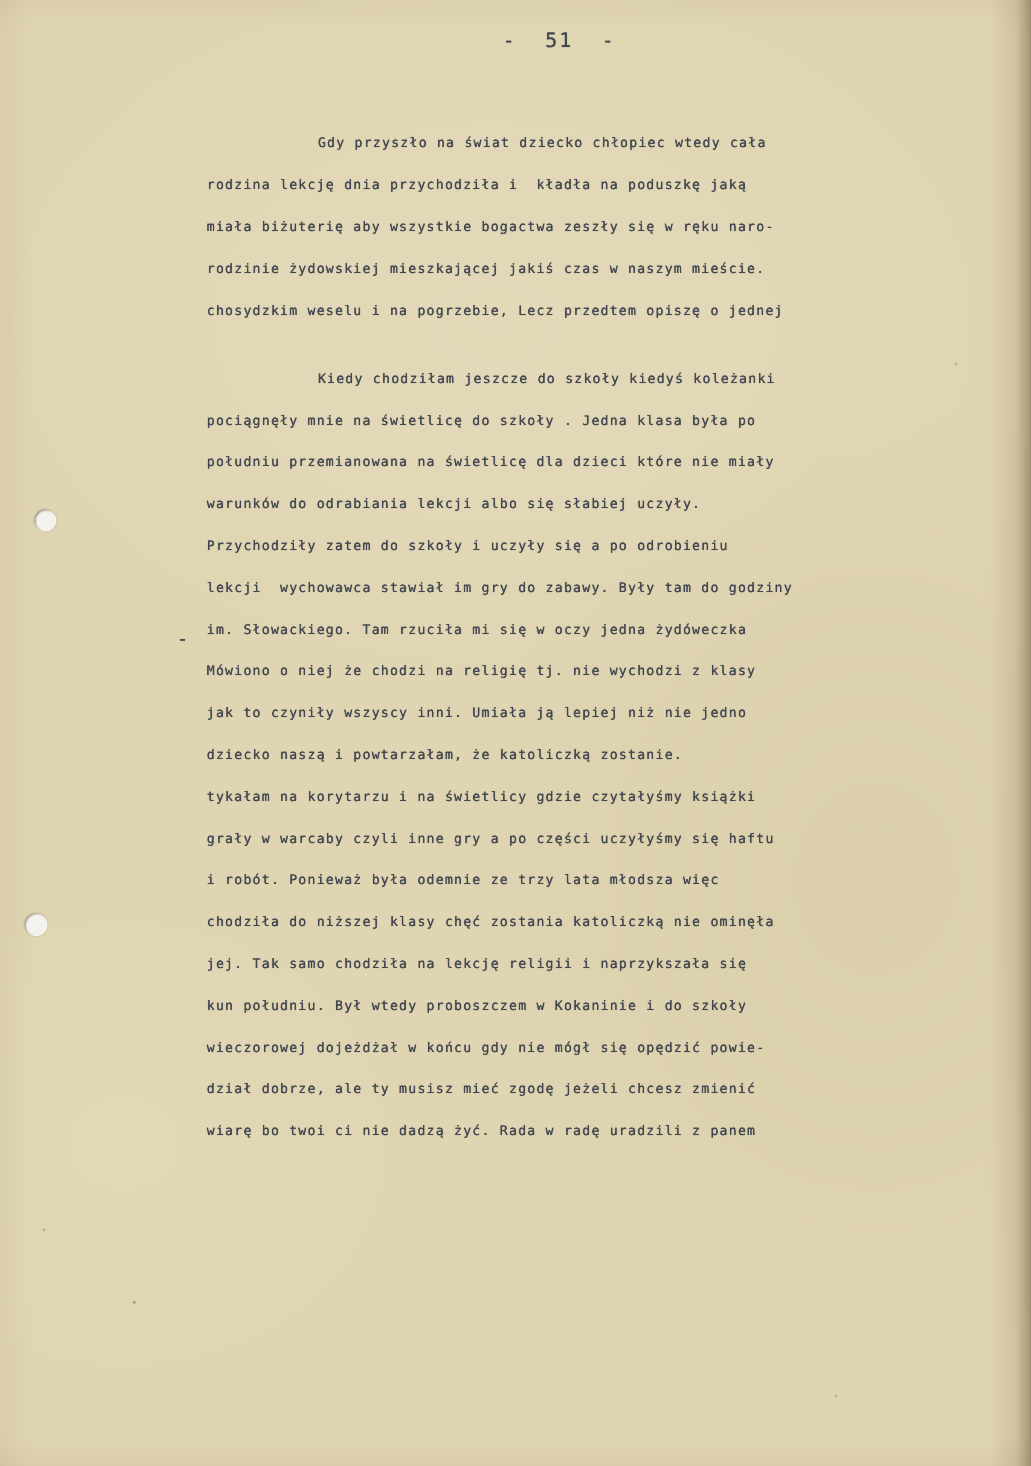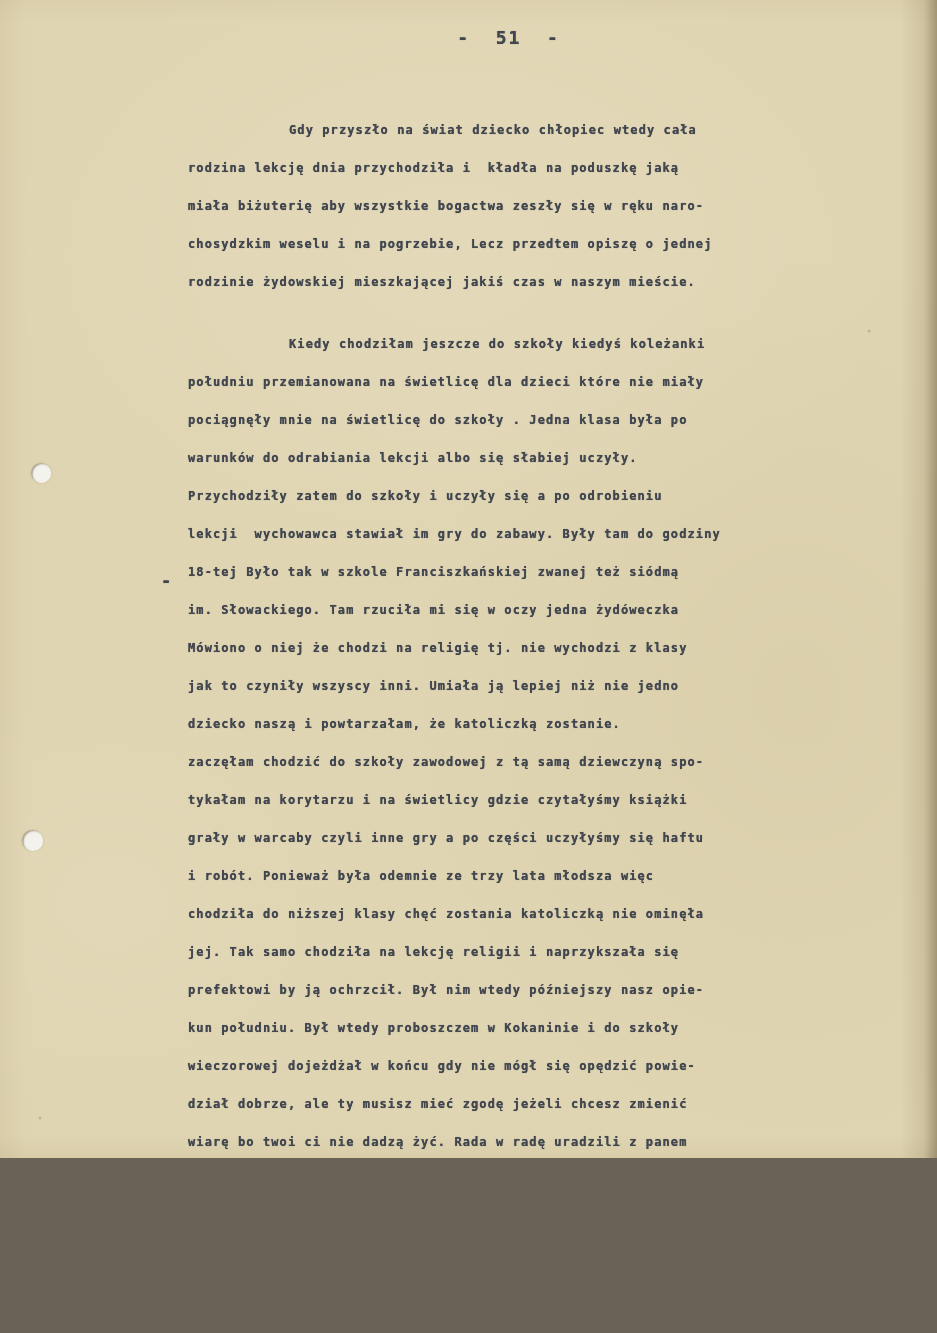--- a/index.html
+++ b/index.html
@@ -3,32 +3,31 @@
 <meta charset="utf-8">
 <style>
   html, body {
     margin: 0;
     padding: 0;
     background: #6b6257;
   }
   .page {
     position: relative;
     width: 937px;
-    height: 1158px;
+    height: 1333px;
     overflow: hidden;
     background-color: #e0d5b2;
     background-image:
       radial-gradient(ellipse 700px 500px at 48% 22%, rgba(255,255,255,0.10), rgba(255,255,255,0) 70%),
       radial-gradient(ellipse 500px 420px at 12% 78%, rgba(255,255,255,0.06), rgba(255,255,255,0) 60%),
       radial-gradient(ellipse 600px 700px at 85% 60%, rgba(120,100,55,0.05), rgba(120,100,55,0) 65%),
       linear-gradient(90deg, rgba(120,100,60,0.07) 0%, rgba(120,100,60,0) 3%, rgba(120,100,60,0) 96%, rgba(95,78,45,0.14) 98.6%, rgba(80,64,34,0.42) 100%),
       linear-gradient(180deg, rgba(120,100,60,0.05) 0%, rgba(120,100,60,0) 2%, rgba(120,100,60,0) 98%, rgba(120,100,60,0.07) 100%);
     font-family: "DejaVu Sans Mono", "Liberation Mono", monospace;
     color: #41464f;
-    font-weight: bold;
   }
   
   .page::before {
     content: "";
     position: absolute;
     inset: 0;
     pointer-events: none;
     background-image:
       radial-gradient(circle 1.5px at 122px 1184px, rgba(70,60,40,0.5), transparent 2px),
       radial-gradient(circle 1.5px at 869px 331px, rgba(70,60,40,0.35), transparent 2px),
@@ -90,38 +89,35 @@
 
 <div class="page">
   <div class="page-number">-  51  -</div>
   <div class="hole hole-top"></div>
   <div class="hole hole-bottom"></div>
   <div class="margin-dash">-</div>
   <div class="text-body" id="text-body">
       <div class="line indent">Gdy przyszło na świat dziecko chłopiec wtedy cała</div>
       <div class="line">rodzina lekcję dnia przychodziła i  kładła na poduszkę jaką</div>
       <div class="line">miała biżuterię aby wszystkie bogactwa zeszły się w ręku naro-</div>
+      <div class="line">rodzinie żydowskiej mieszkającej jakiś czas w naszym mieście.</div>
       <div class="line">chosydzkim weselu i na pogrzebie, Lecz przedtem opiszę o jednej</div>
-      <div class="line">rodzinie żydowskiej mieszkającej jakiś czas w naszym mieście.</div>
       <div class="line indent gap">Kiedy chodziłam jeszcze do szkoły kiedyś koleżanki</div>
+      <div class="line">pociągnęły mnie na świetlicę do szkoły . Jedna klasa była po</div>
       <div class="line">południu przemianowana na świetlicę dla dzieci które nie miały</div>
-      <div class="line">pociągnęły mnie na świetlicę do szkoły . Jedna klasa była po</div>
       <div class="line">warunków do odrabiania lekcji albo się słabiej uczyły.</div>
       <div class="line">Przychodziły zatem do szkoły i uczyły się a po odrobieniu</div>
       <div class="line">lekcji  wychowawca stawiał im gry do zabawy. Były tam do godziny</div>
-      <div class="line">18-tej Było tak w szkole Franciszkańskiej zwanej też siódmą</div>
       <div class="line">im. Słowackiego. Tam rzuciła mi się w oczy jedna żydóweczka</div>
       <div class="line">Mówiono o niej że chodzi na religię tj. nie wychodzi z klasy</div>
       <div class="line">jak to czyniły wszyscy inni. Umiała ją lepiej niż nie jedno</div>
       <div class="line">dziecko naszą i powtarzałam, że katoliczką zostanie.</div>
-      <div class="line">zaczęłam chodzić do szkoły zawodowej z tą samą dziewczyną spo-</div>
       <div class="line">tykałam na korytarzu i na świetlicy gdzie czytałyśmy książki</div>
       <div class="line">grały w warcaby czyli inne gry a po części uczyłyśmy się haftu</div>
       <div class="line">i robót. Ponieważ była odemnie ze trzy lata młodsza więc</div>
       <div class="line">chodziła do niższej klasy chęć zostania katoliczką nie ominęła</div>
       <div class="line">jej. Tak samo chodziła na lekcję religii i naprzykszała się</div>
-      <div class="line">prefektowi by ją ochrzcił. Był nim wtedy późniejszy nasz opie-</div>
       <div class="line">kun południu. Był wtedy proboszczem w Kokaninie i do szkoły</div>
       <div class="line">wieczorowej dojeżdżał w końcu gdy nie mógł się opędzić powie-</div>
       <div class="line">dział dobrze, ale ty musisz mieć zgodę jeżeli chcesz zmienić</div>
       <div class="line">wiarę bo twoi ci nie dadzą żyć. Rada w radę uradzili z panem</div>
     </div>
 </div>
 
 </body></html>

